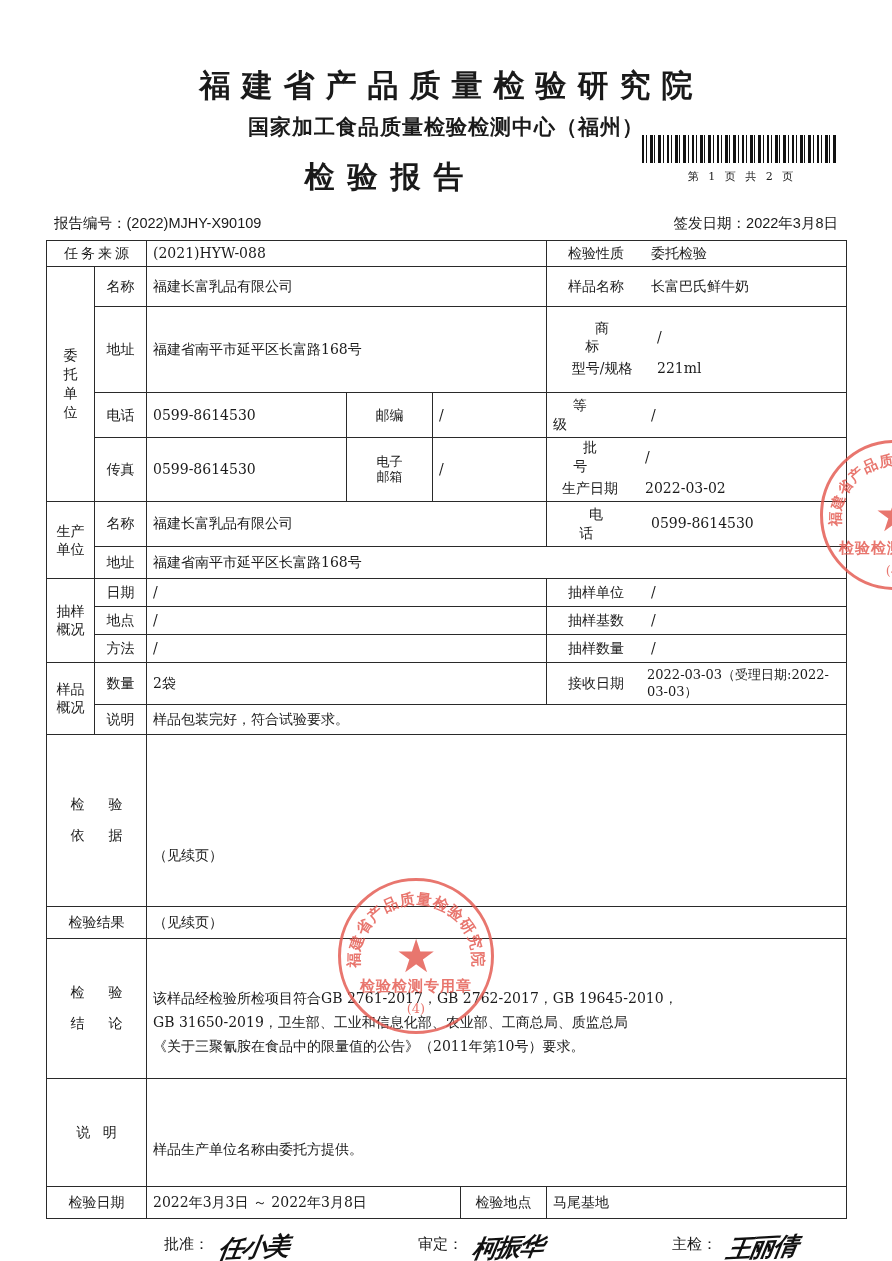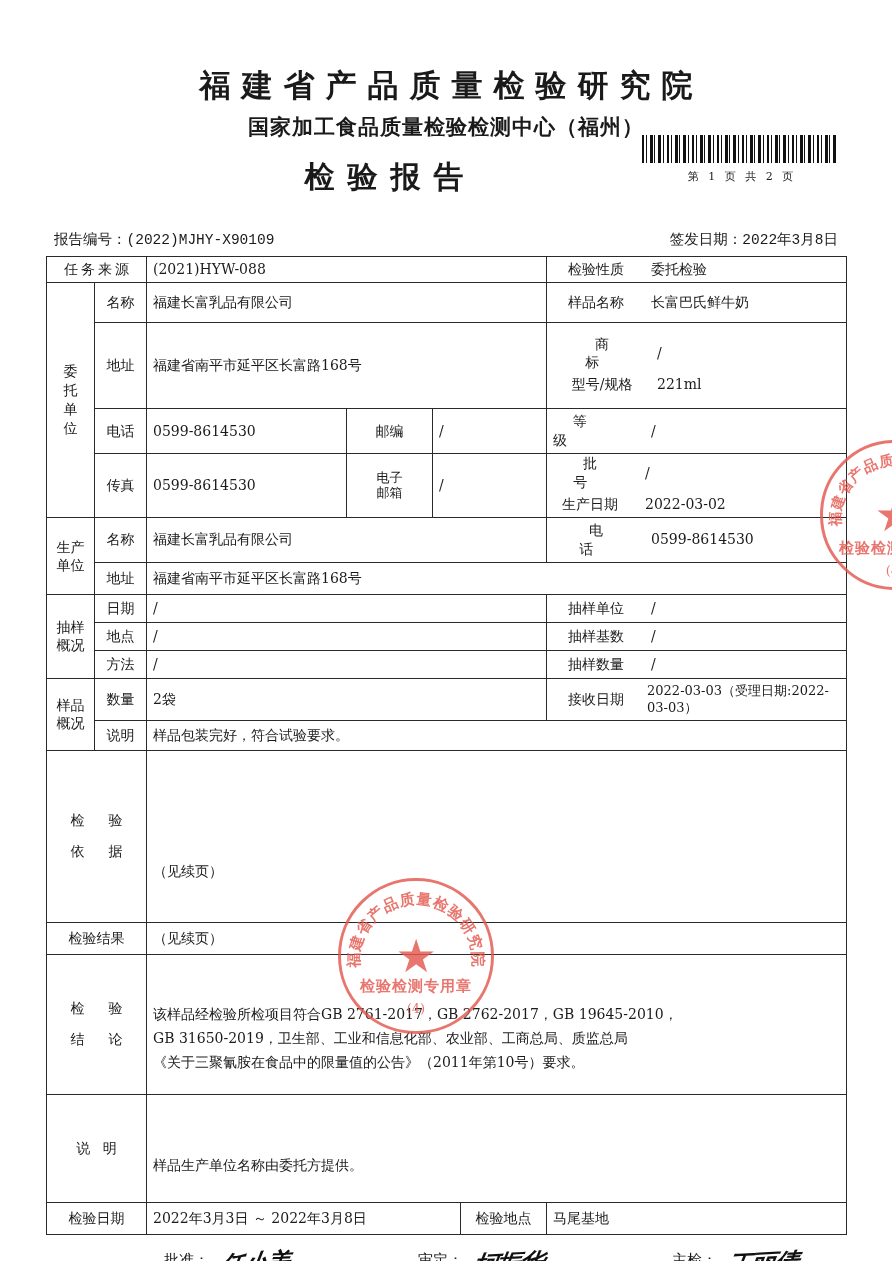--- a/index.html
+++ b/index.html
@@ -73,23 +73,23 @@
     margin-top: 6px;
     font-family: "DejaVu Serif", "Liberation Serif", serif;
   }
 
   
   .meta-row {
     display: flex;
     justify-content: space-between;
     align-items: flex-start;
     font-size: 14.5px;
-    margin-top: 25px;
+    margin-top: 9px;
     padding: 0 8px 0 8px;
-    font-family: Liberation Mono, monospace;
+    font-family: Liberation Sans, sans-serif;
   }
 
   
   table.main {
     width: 800px;
     margin: 7px auto 0 auto;
     border-collapse: collapse;
     table-layout: fixed;
     font-size: 14px;
     font-family: "DejaVu Serif", "Liberation Serif", serif;

